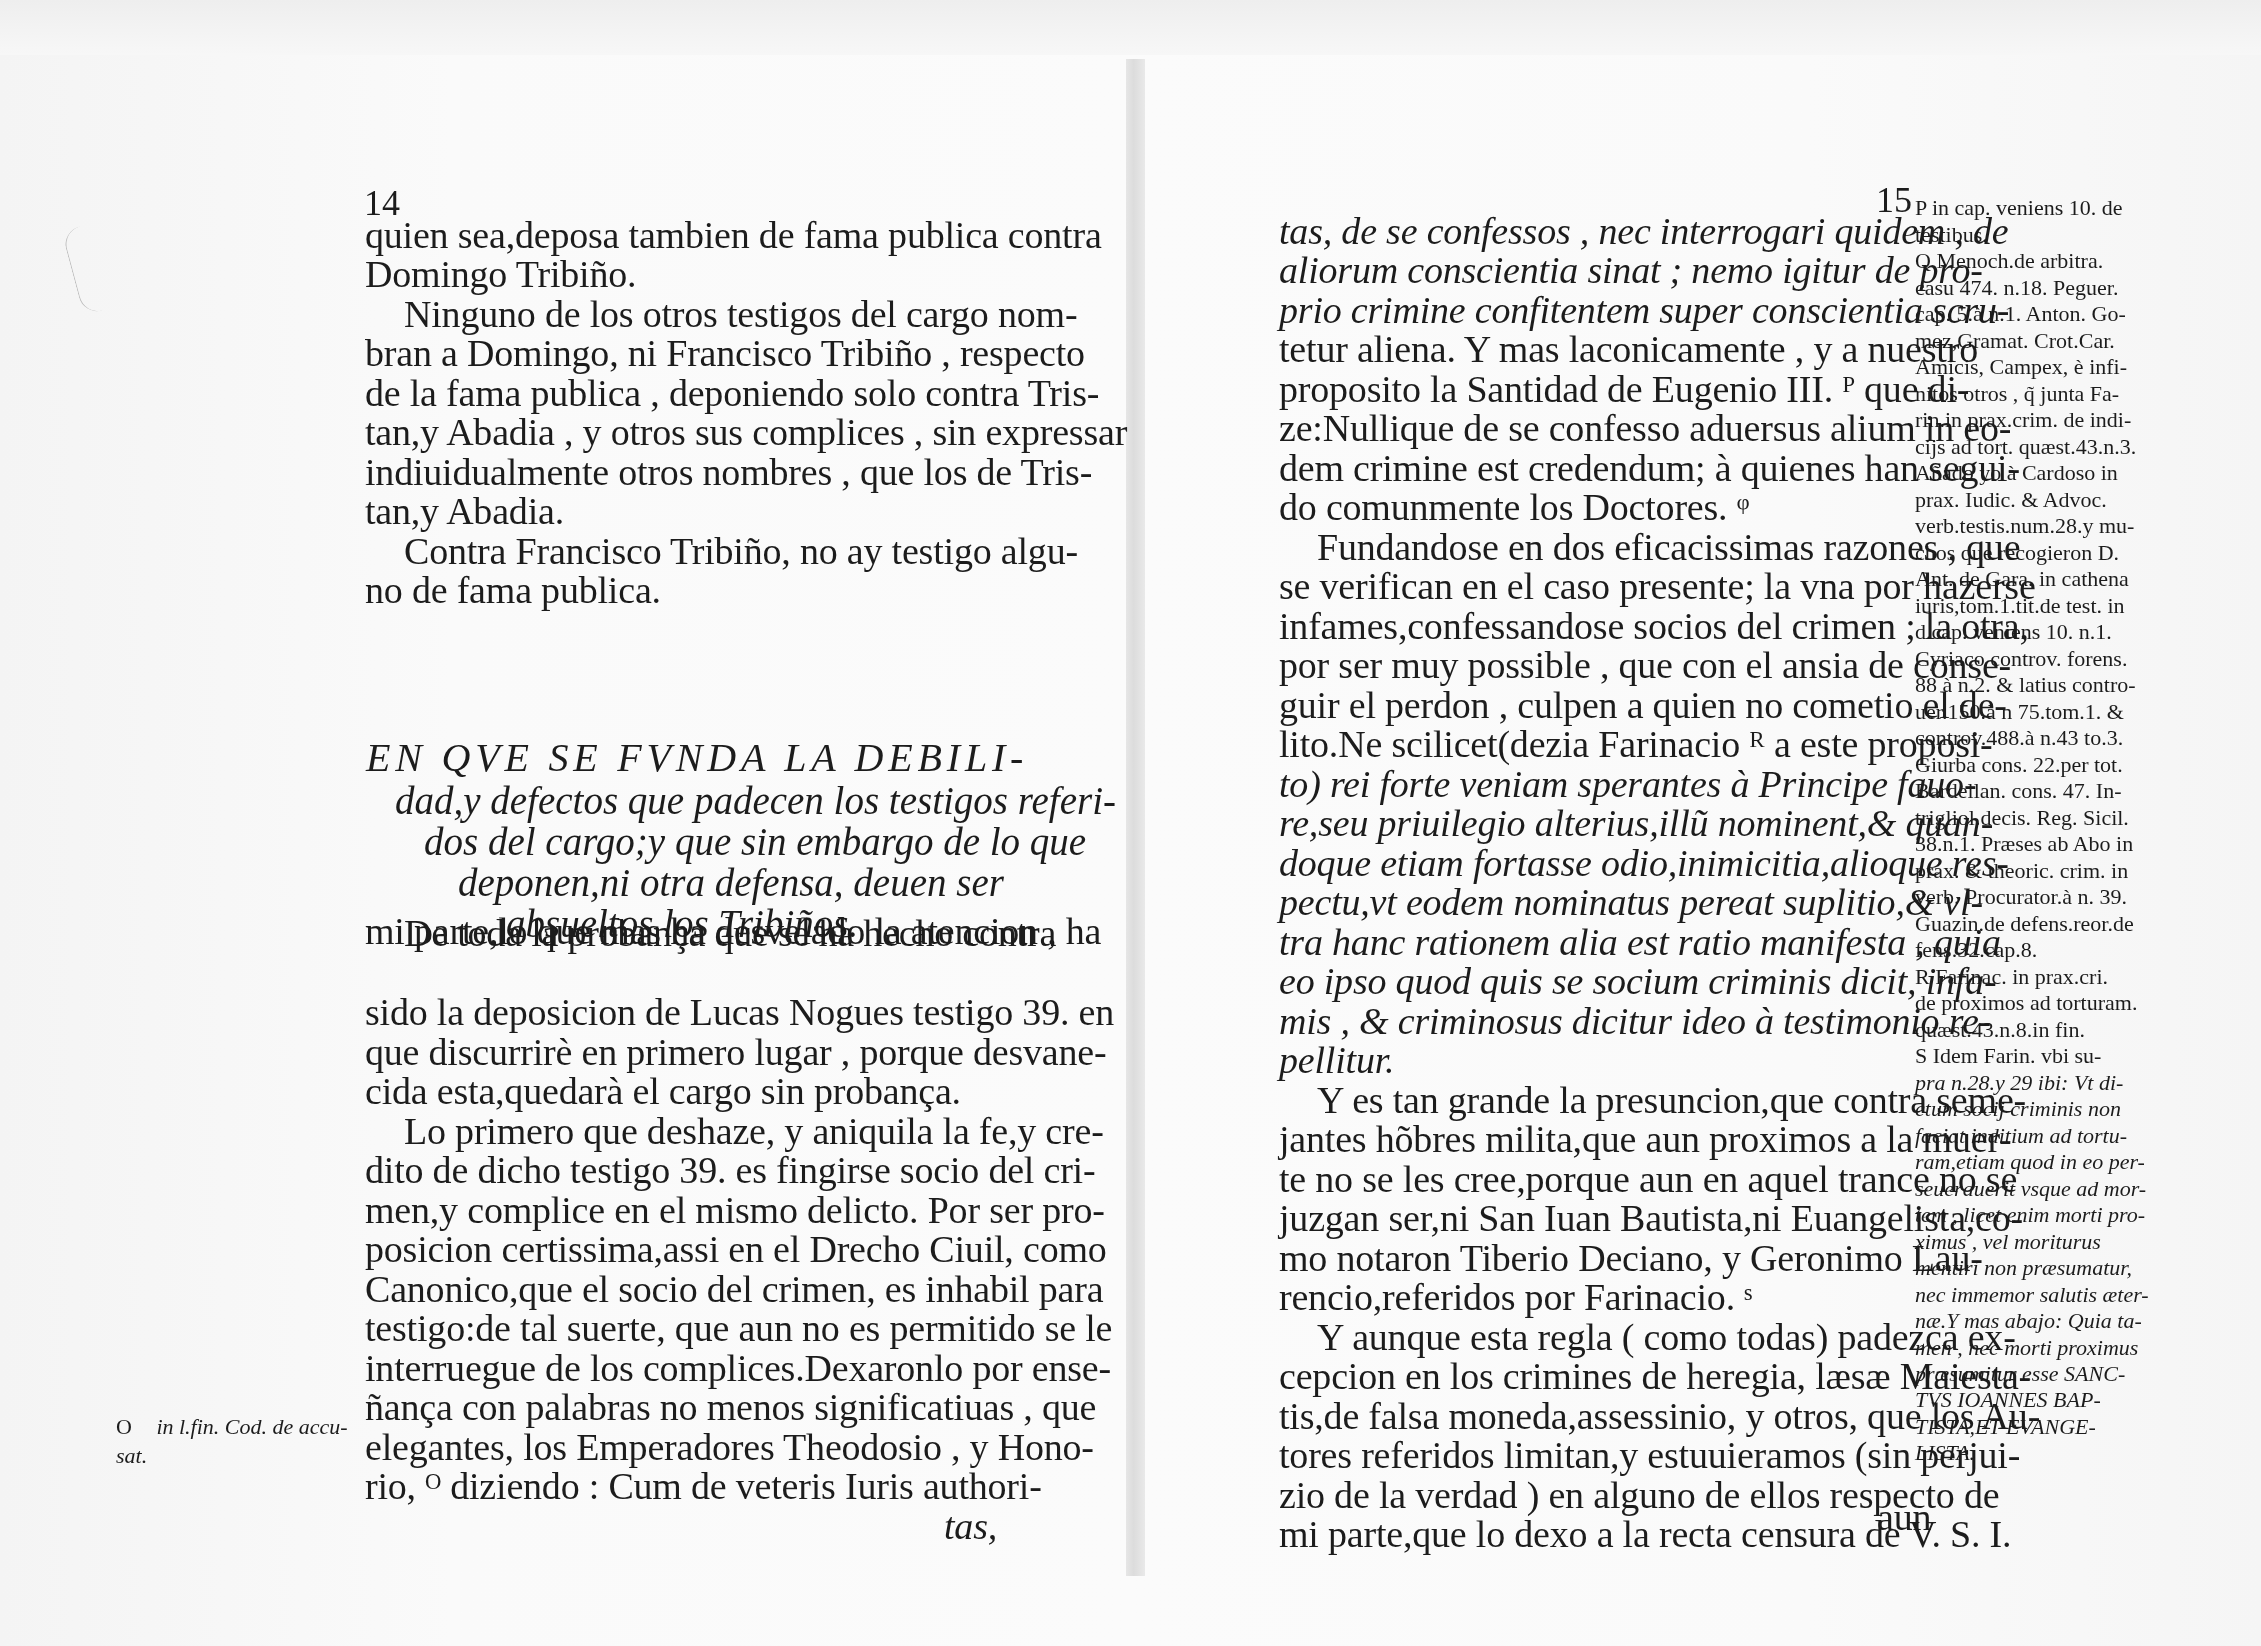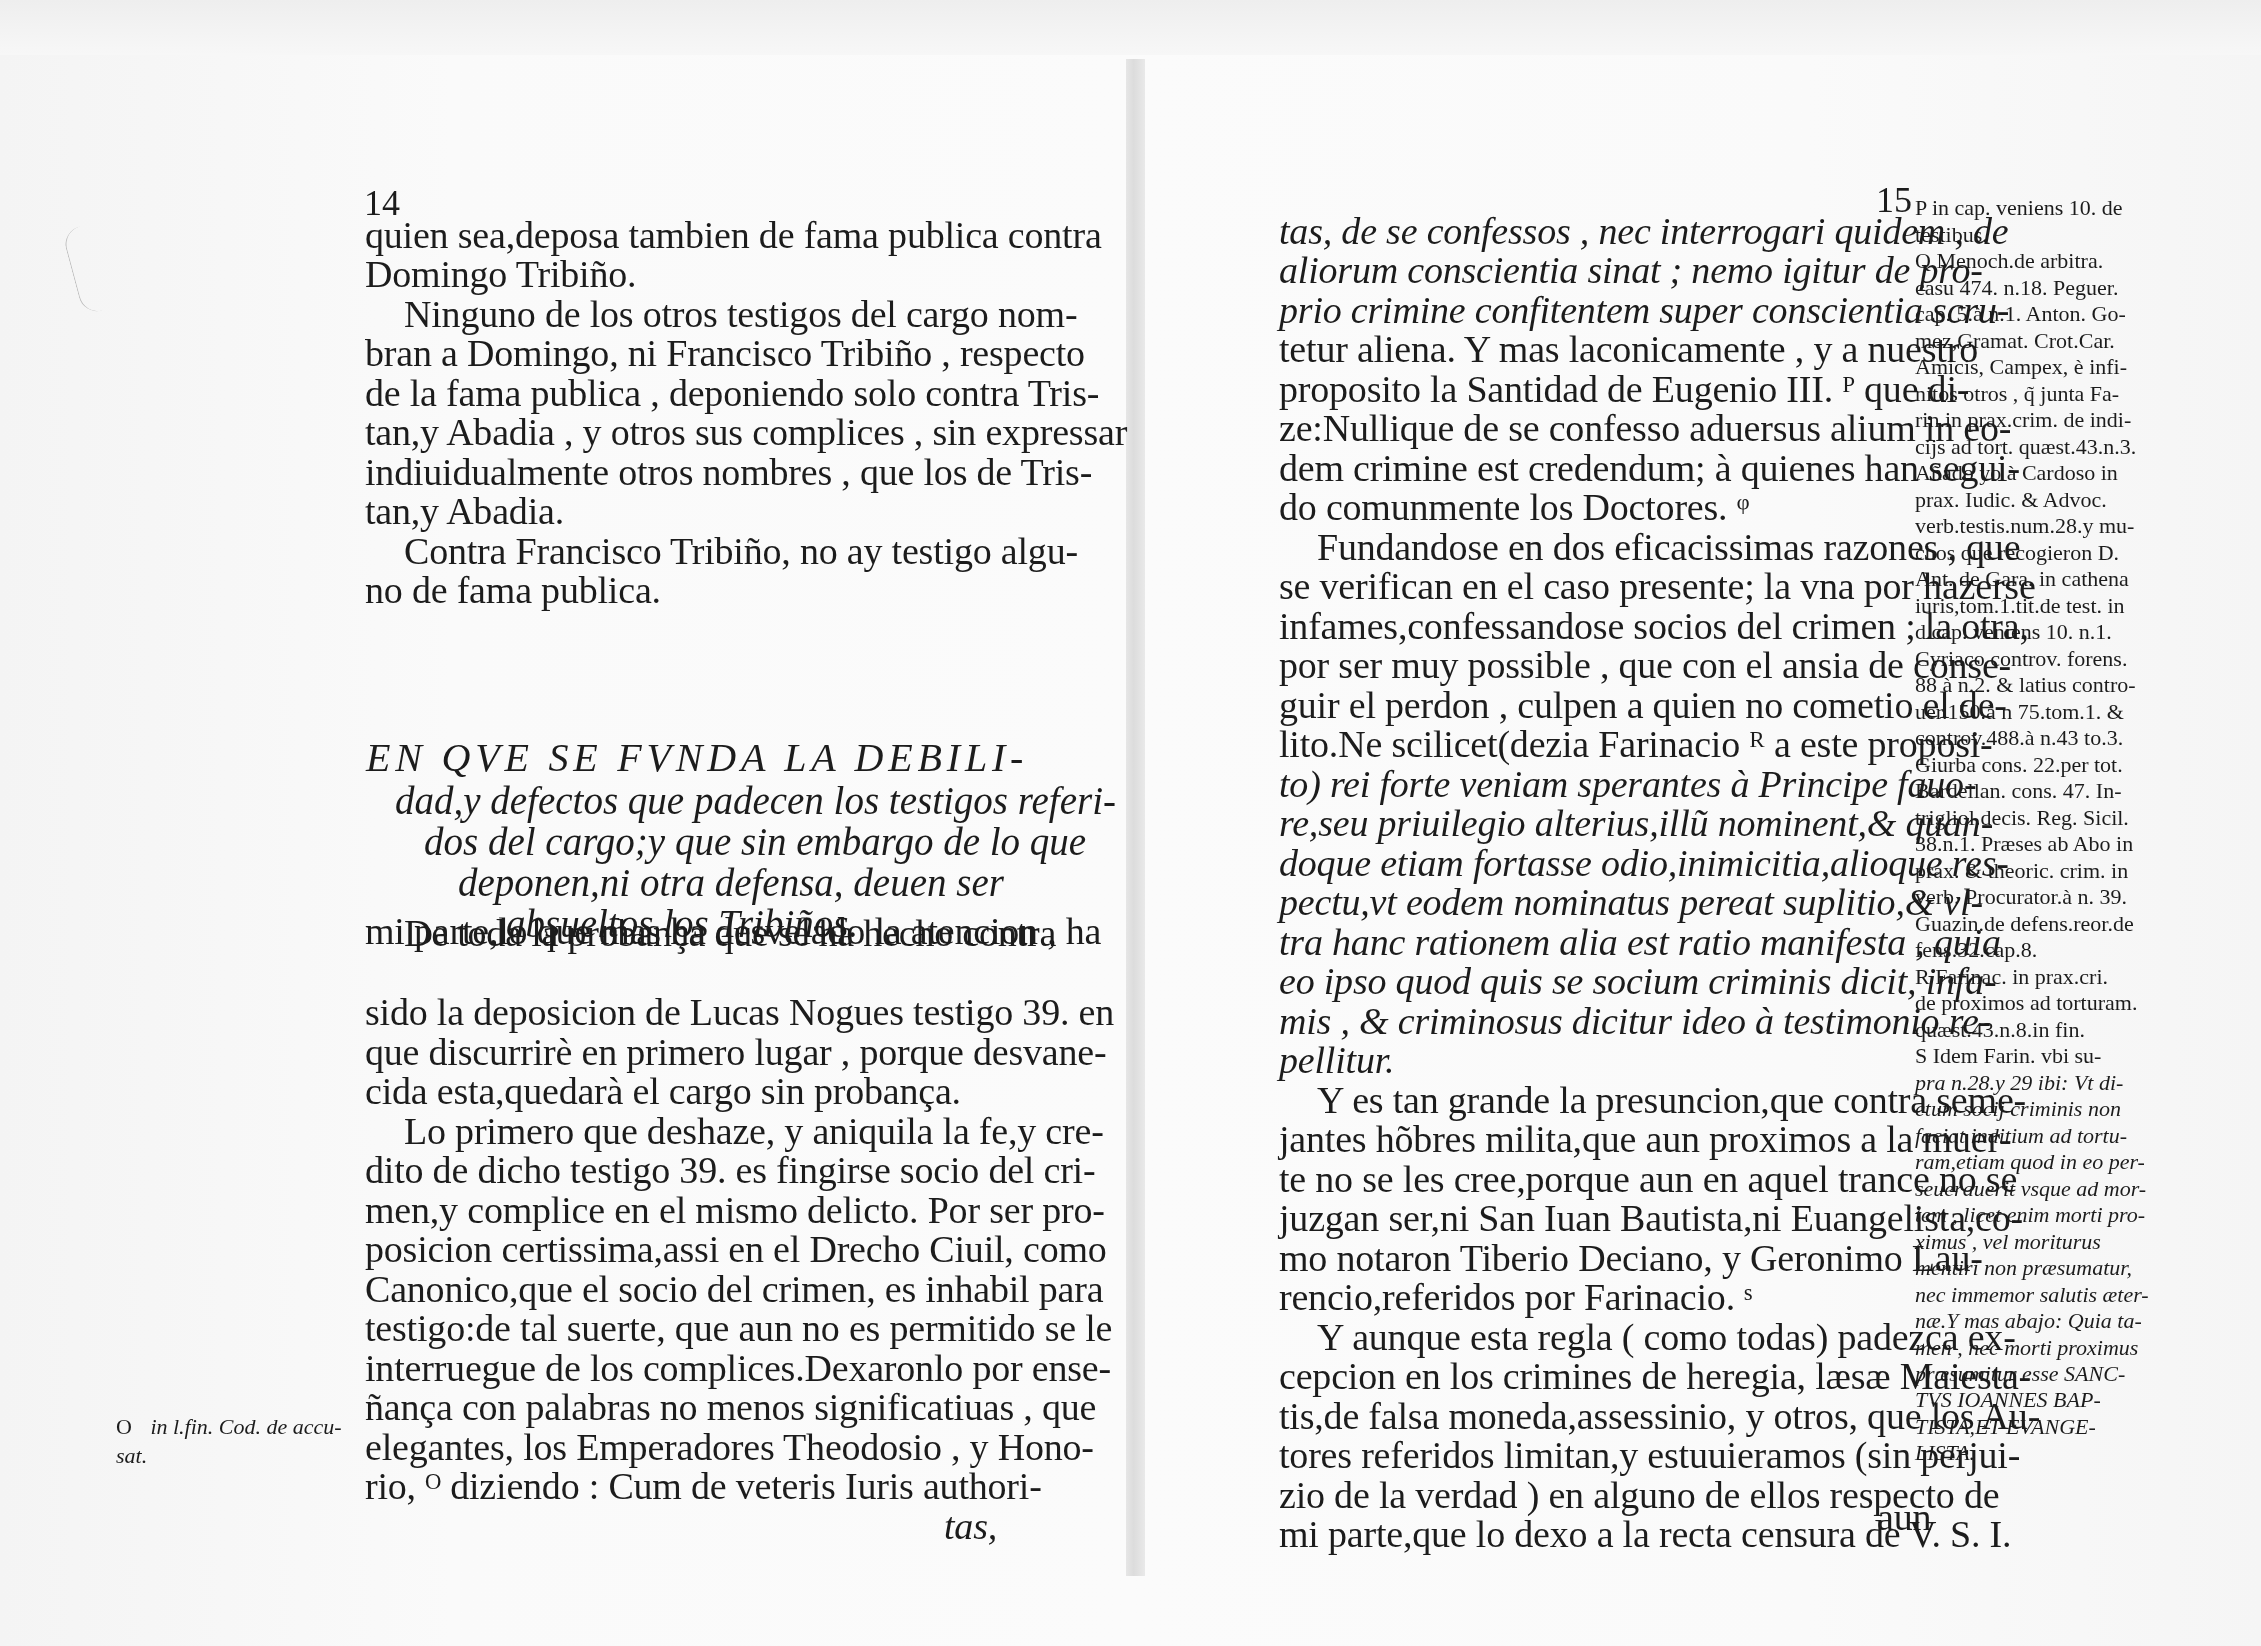--- a/index.html
+++ b/index.html
@@ -76,21 +76,21 @@
       <div class="line" style="left: 365px; top: 1349px;">interruegue de los complices.Dexaronlo por ense-</div>
       <div class="line" style="left: 365px; top: 1388px;">ñança con palabras no menos significatiuas , que</div>
       <div class="line" style="left: 365px; top: 1428px;">elegantes, los Emperadores Theodosio , y Hono-</div>
       <div class="line" style="left: 365px; top: 1467px;">rio, ᴼ diziendo : Cum de veteris Iuris authori-</div>
     </div>
 
   <div class="line it" style="left:944px; top:1507px;">tas,</div>
 
   <div class="note" style="left:116px; top:1416px;">
     <span>O</span>
-    <span class="it" style="margin-left:13px; font-style:italic;">in l.fin. Cod. de accu-</span>
+    <span class="it" style="margin-left:19px; font-style:italic;">in l.fin. Cod. de accu-</span>
   </div>
   <div class="note" style="left:116px; top:1445px; font-style:italic;">sat.</div>
 </div>
 
 <div class="page right">
   <div class="pgnum" style="left:731px; top:182px;">15</div>
   <div id="right-body">
       <div class="line it" style="left: 134px; top: 212px;">tas, de se confessos , nec interrogari quidem , de</div>
       <div class="line it" style="left: 134px; top: 251px;">aliorum conscientia sinat ; nemo igitur de pro-</div>
       <div class="line it" style="left: 134px; top: 291px;">prio crimine confitentem super conscientia scru-</div>

